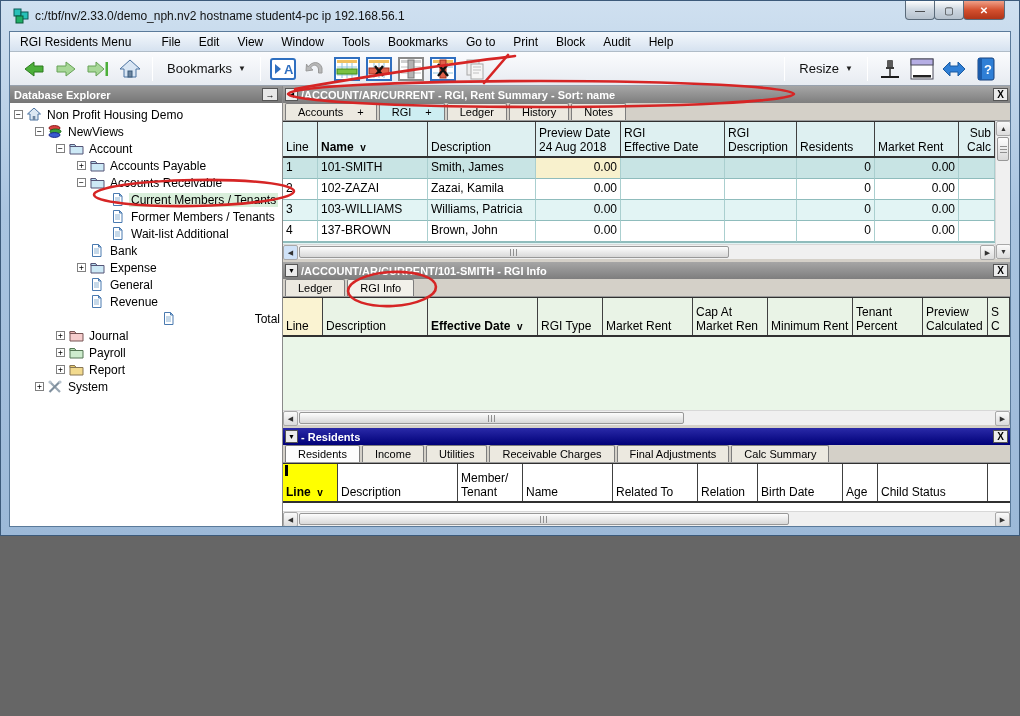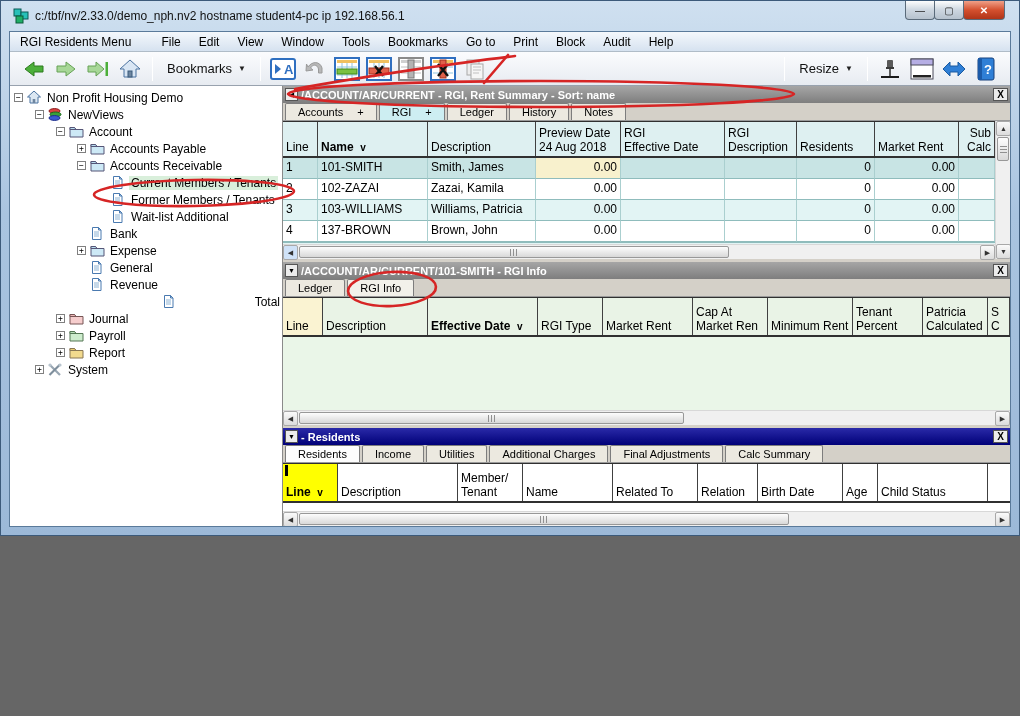--- a/index.html
+++ b/index.html
@@ -242,20 +242,24 @@
               <rect x="3" y="1" width="4" height="22" rx="1" fill="#1b5aa8"></rect>
               <text x="9" y="17" font-size="13" font-weight="bold" fill="#fff" font-family="Liberation Sans,sans-serif">?</text>
             </svg>
           </span>
       </div>
     </div>
 
     <div class="content">
 
       <div class="tree-panel">
+        <div class="tree-header">
+          <span>Database Explorer</span>
+          <span class="tree-header-arrow">→</span>
+        </div>
         <div class="tree-body" id="tree">
             <div class="tree-row" style="padding-left: 4px;">
               <span class="tgl">−</span>
               <span class="tree-ico"><svg width="14" height="13" viewBox="0 0 14 13">
                   <path d="M7 0 L13.5 6 L11 6 L11 12 L3 12 L3 6 L0.5 6 Z" fill="#dbe7f2" stroke="#4a72a0"></path>
                   <rect x="5.7" y="8" width="2.6" height="4" fill="#6e86a0"></rect>
                 </svg></span>
               <span class="tree-label">Non Profit Housing Demo</span>
             </div>
             <div class="tree-row" style="padding-left: 25px;">
@@ -555,21 +559,21 @@
                 <div>Market Ren</div>
               </div>
               <div class="gh-cell" style="width: 85px;">
                 <div>Minimum Rent</div>
               </div>
               <div class="gh-cell" style="width: 70px;">
                 <div>Tenant</div>
                 <div>Percent</div>
               </div>
               <div class="gh-cell" style="width: 65px;">
-                <div>Patricia</div>
+                <div>Preview</div>
                 <div>Calculated</div>
               </div>
               <div class="gh-cell" style="width: 22px;">
                 <div>S</div>
                 <div>C</div>
               </div>
             </div>
             <div class="hscroll" style="right: 0px;">
               <span class="sb-arrow" style_="left:0" style="left: 0px;">◀</span>
               <span class="sb-thumb" style="left:16px;width:385px;top:1px;bottom:1px">
@@ -589,21 +593,21 @@
               <div class="tab active" style="background: rgb(253, 253, 253);">
                 <span>Residents</span>
               </div>
               <div class="tab">
                 <span>Income</span>
               </div>
               <div class="tab">
                 <span>Utilities</span>
               </div>
               <div class="tab">
-                <span>Additional Charges</span>
+                <span>Receivable Charges</span>
               </div>
               <div class="tab">
                 <span>Final Adjustments</span>
               </div>
               <div class="tab">
                 <span>Calc Summary</span>
               </div>
             </div>
             <div style="position: absolute; inset: 75px 0px 15px; background: rgb(255, 255, 255);"></div>
             <div class="grid-header" style="height: 40px; background: rgb(255, 255, 255);">

